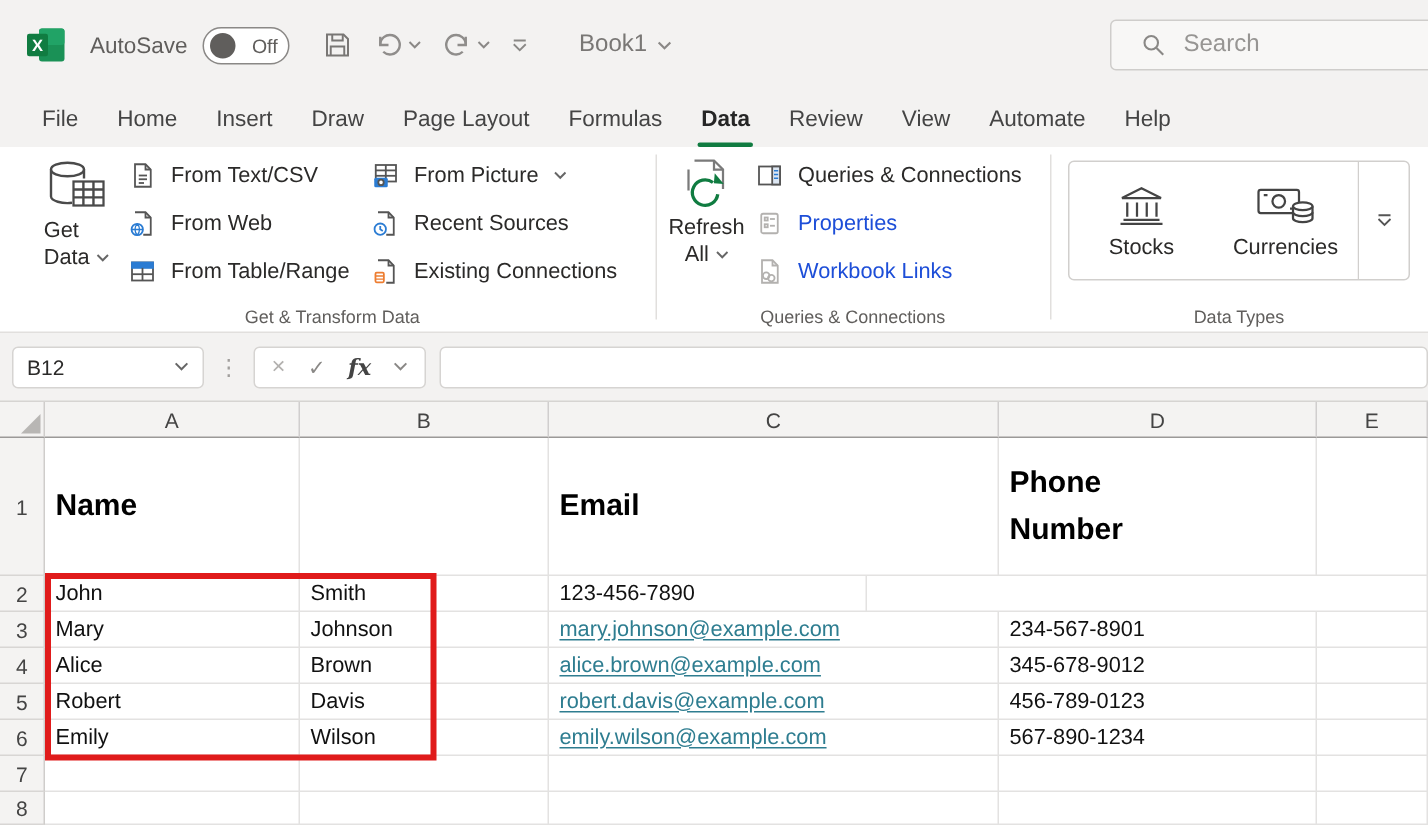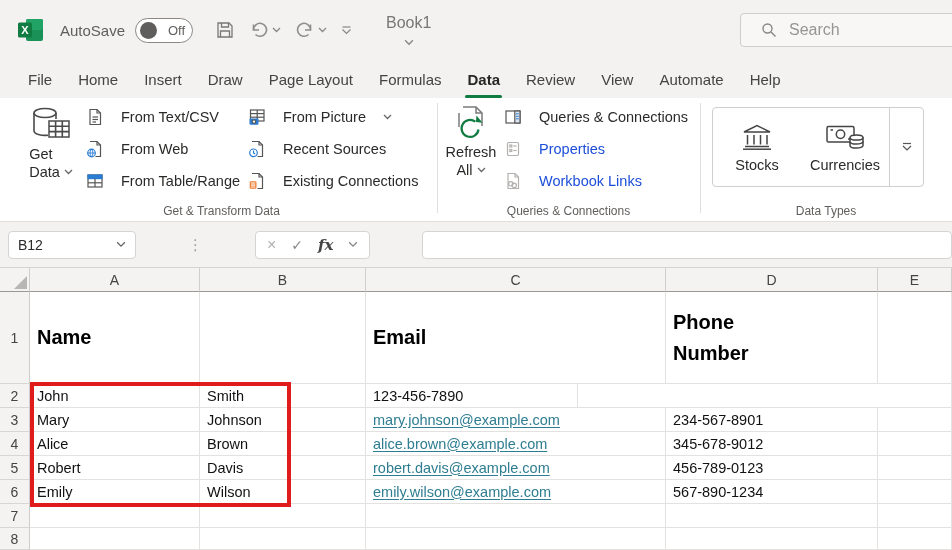--- a/index.html
+++ b/index.html
@@ -9,54 +9,54 @@
   
   .titlebar { height:60px; background:#f3f2f1; display:flex; align-items:center; position:relative; }
   .excel-logo { margin-left:18px; width:26px; height:24px; }
   .autosave-label { margin-left:16px; font-size:15px; color:#605e5c; }
   .toggle { margin-left:10px; width:58px; height:25px; border:1px solid #8a8886; border-radius:13px;
     background:#fff; display:flex; align-items:center; padding:0 7px 0 4px; }
   .toggle .knob { width:17px; height:17px; border-radius:50%; background:#605e5c; }
   .toggle .state { margin-left:auto; font-size:13px; color:#605e5c; }
   .qat-btn { margin-left:22px; display:flex; align-items:center; gap:3px; background:none; border:none; cursor:pointer; }
   .qat-btn + .qat-btn { margin-left:14px; }
-  .book-title { margin-left:34px; display:flex; align-items:center; gap:7px; font-size:16px; color:#797775;flex-direction:column; }
+  .book-title { margin-left:34px; display:flex; align-items:center; gap:7px; font-size:16px; color:#797775; }
   .search-box { position:absolute; left:740px; top:13px; width:220px; height:34px; background:#f8f7f6;
     border:1px solid #cfcdcb; border-radius:4px; display:flex; align-items:center; padding-left:20px; gap:12px; }
   .search-box .ph { font-size:16px; color:#979593; }
 
   
   .tabsrow { height:38px; background:#f3f2f1; display:flex; align-items:stretch; padding-left:15px; }
   .tab { position:relative; display:flex; align-items:center; padding:0 13px; font-size:15px; color:#444;
     cursor:pointer; }
   .tab.active { color:#262626; font-weight:700; }
   .tab.active::after { content:""; position:absolute; left:11px; right:11px; bottom:0; height:3px;
     background:#107C41; border-radius:2px; }
 
   
   .ribbon { position:relative; height:124px; background:#fff; border-bottom:1px solid #e1dfdd; }
   .bigbtn { position:absolute; top:3px; height:100px; display:flex; flex-direction:column; align-items:center;
     justify-content:flex-start; cursor:pointer; border-radius:4px; }
   .bigbtn .lines { text-align:left; font-size:14.5px; color:#2b2a29; line-height:18px; }
   .bigbtn .l2 { display:flex; align-items:center; gap:4px; justify-content:center; }
-  .smallbtn { position:absolute; height:28px; display:flex; align-items:center; gap:17px; font-size:14.5px;
+  .smallbtn { position:absolute; height:28px; display:flex; align-items:center; gap:10px; font-size:14.5px;
     color:#2b2a29; cursor:pointer; white-space:nowrap; }
   .smallbtn.disabled { color:#1d4ed8; cursor:default; }
   .grouplabel { position:absolute; bottom:3px; font-size:12px; color:#605e5c; text-align:center; }
   .vdiv { position:absolute; top:5px; bottom:8px; width:1px; background:#e1dfdd; }
-  .gallery { position:absolute; left:712px; top:9px; width:212px; height:80px; border:1px solid #d1cfcd;
+  .gallery { position:absolute; left:712px; top:9px; width:228px; height:80px; border:1px solid #d1cfcd;
     border-radius:4px; display:flex; background:#fff; }
   .gal-item { flex:1; display:flex; flex-direction:column; align-items:center; justify-content:center; gap:5px;
     font-size:14.5px; color:#2b2a29; cursor:pointer; }
   .gal-more { width:34px; border-left:1px solid #d1cfcd; display:flex; align-items:center; justify-content:center;
     cursor:pointer; border-radius:0 4px 4px 0; }
 
   
   .formularow { height:46px; background:#f3f2f1; border-bottom:1px solid #d6d4d2; display:flex;
-    align-items:center; padding-left:8px;gap:43px; }
+    align-items:center; padding-left:8px; }
   .namebox { width:128px; height:28px; background:#fff; border:1px solid #d6d4d2; border-radius:4px;
     display:flex; align-items:center; padding:0 9px; font-size:14px; color:#2b2a29; }
   .namebox svg { margin-left:auto; }
   .fdots { margin-left:9px; font-size:15px; color:#a19f9d; }
   .fxgroup { margin-left:9px; height:28px; background:#fff; border:1px solid #d6d4d2; border-radius:4px;
     display:flex; align-items:center; padding:0 11px; gap:15px; }
   .fx-cancel { font-size:16px; color:#b3b1af; line-height:1; cursor:pointer; }
   .fx-enter { font-size:14px; color:#8a8886; line-height:1; cursor:pointer; }
   .fx-label { font-family:"DejaVu Serif","Liberation Serif",serif; font-style:italic; font-weight:600;
     font-size:15px; color:#444; cursor:pointer; }

